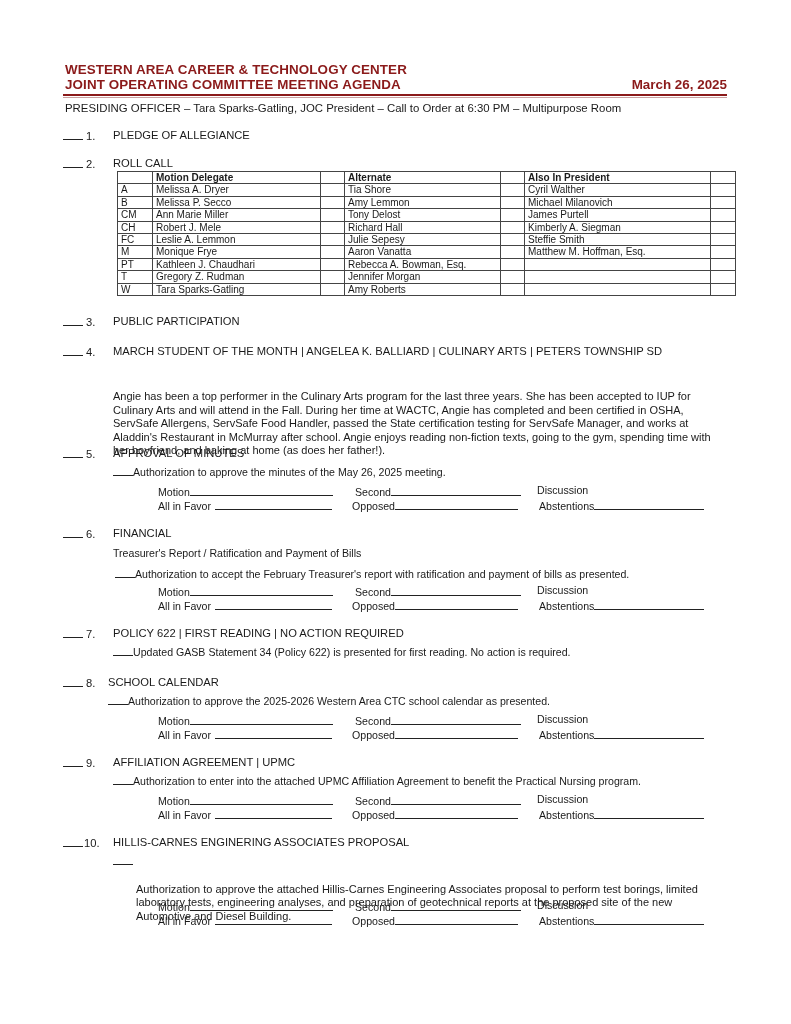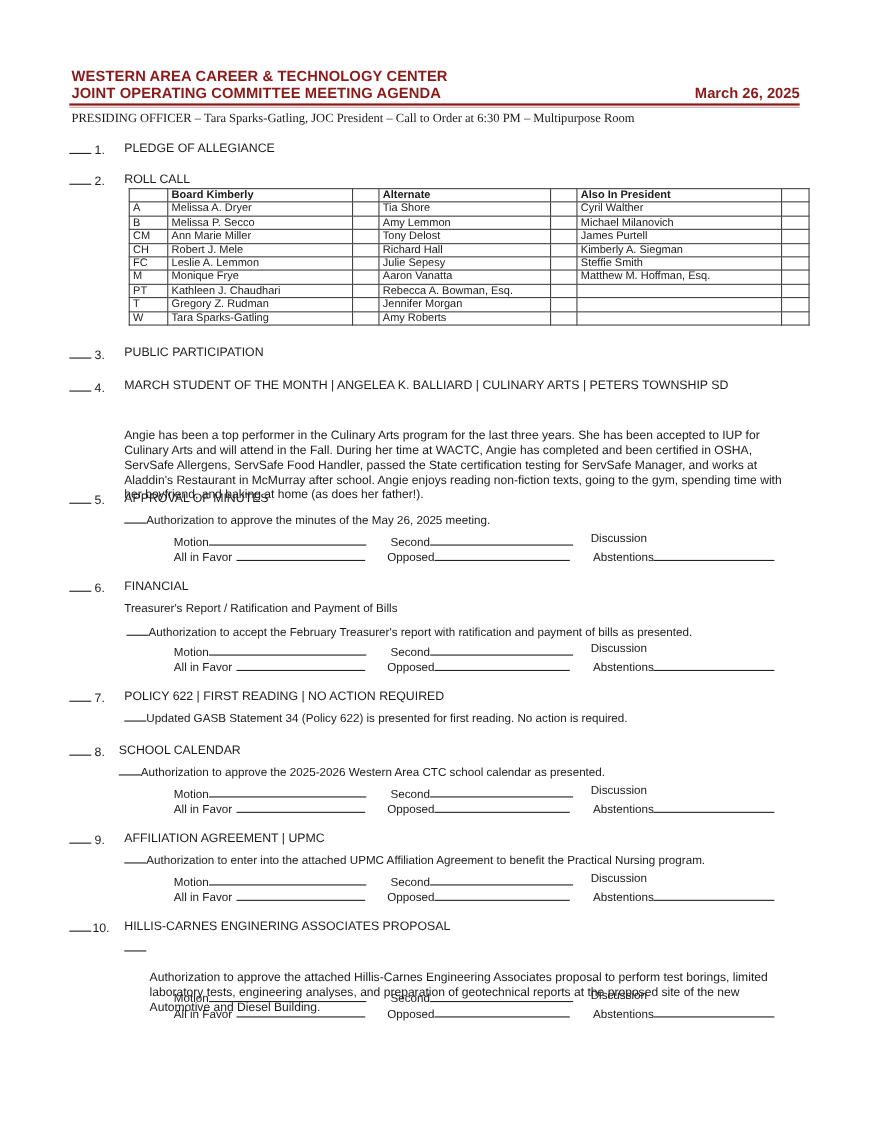--- a/index.html
+++ b/index.html
@@ -8,21 +8,21 @@
   .page { position: absolute; left: 0; top: 0; width: 791px; height: 1024px; }
 
   .hdr { position: absolute; left: 65px; font-weight: bold; color: #8b1a1a;
          font-size: 13.4px; letter-spacing: 0.1px; }
   .hdr1 { top: 62px; }
   .hdr2 { top: 77px; }
   .hdr-date { position: absolute; right: 64px; top: 77px; font-weight: bold; color: #8b1a1a; font-size: 13.4px; }
   .rule { position: absolute; left: 63px; width: 664px; top: 94px; height: 2px; background: #8b1a1a; }
   .rule2 { position: absolute; left: 63px; width: 664px; top: 97px; height: 1px; background: #c9a0a0; }
 
-  .presiding { position: absolute; left: 65px; top: 102px; font-size: 11.4px; font-family: Liberation Serif, serif; }
+  .presiding { position: absolute; left: 65px; top: 102px; font-size: 11.4px; }
 
   .item { position: absolute; left: 63px; font-size: 11.2px; }
   .item .blank { display: inline-block; width: 20px; border-bottom: 1px solid #222; height: 10px; vertical-align: baseline; }
   .item .num { display: inline-block; margin-left: 3px; }
   .item .title { position: absolute; left: 50px; top: 0; white-space: nowrap; }
 
   .sub { position: absolute; font-size: 10.6px; white-space: nowrap; }
   .sub .sblank { display: inline-block; width: 20px; border-bottom: 1px solid #222; height: 9px; }
 
   .para { position: absolute; left: 113px; width: 612px; font-size: 11px; line-height: 13.6px; text-align: left; margin-top: 28px; }
@@ -58,21 +58,21 @@
 
   <div class="item" style="top:157px;">
     <span class="blank"></span><span class="num">2.</span>
     <span class="title">ROLL CALL</span>
   </div>
 
   <table class="roll">
     <tbody id="roll-body">
       <tr class="head">
         <td class="c1"></td>
-        <td class="c2">Board Kimberly</td>
+        <td class="c2">Motion Delegate</td>
         <td class="c3"></td>
         <td class="c4">Alternate</td>
         <td class="c5"></td>
         <td class="c6">Also In President</td>
         <td class="c7"></td>
       </tr>
     <tr>
           <td class="c1">A</td>
           <td class="c2">Melissa A. Dryer</td>
           <td class="c3"></td>

